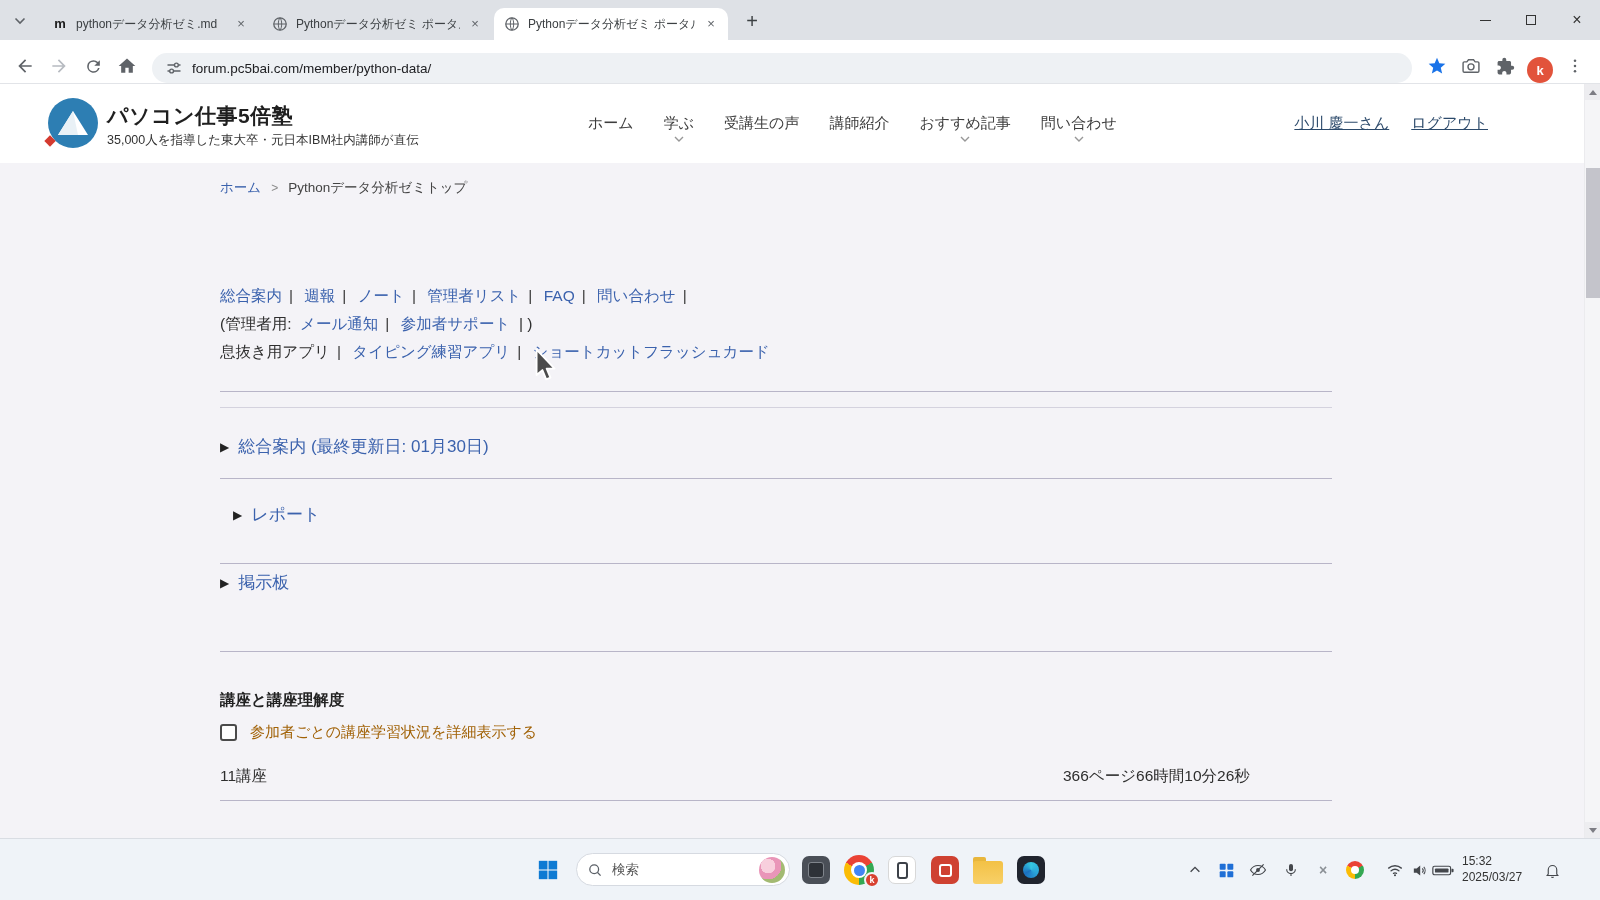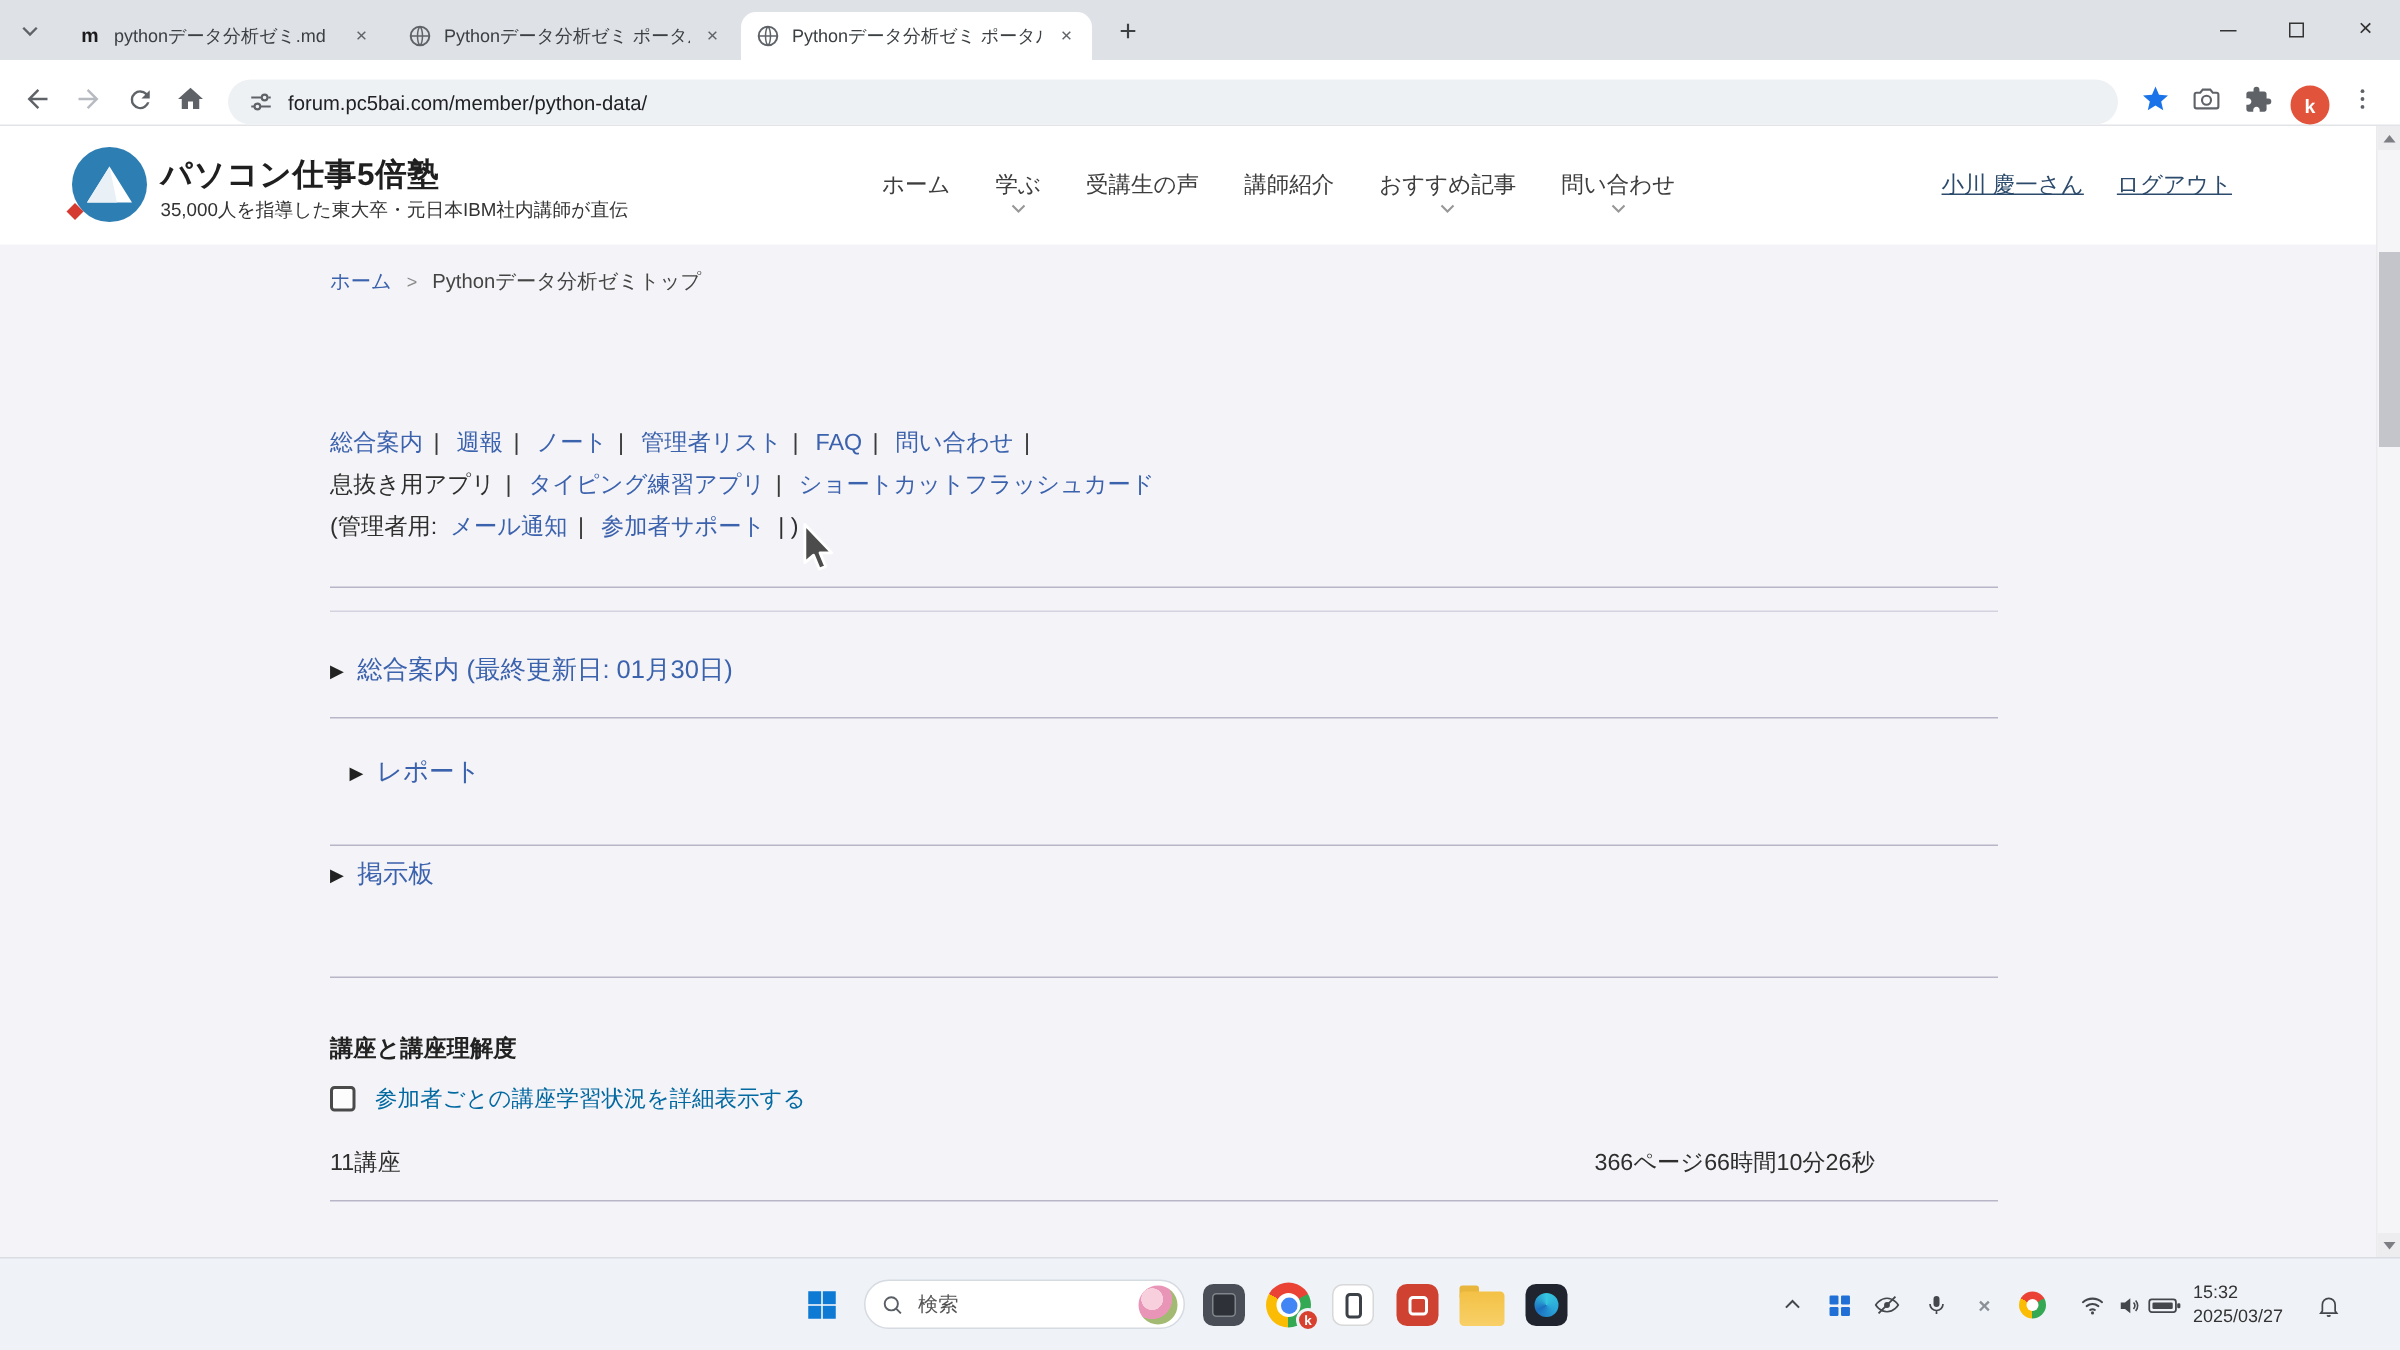--- a/index.html
+++ b/index.html
@@ -58,21 +58,21 @@
 
   .rule { position:absolute; left:220px; width:1112px; border-top:1px solid #b8b5c8; }
   .rule.faint { border-top-color:#d4d2de; }
 
   .section-h { position:absolute; left:220px; height:24px; line-height:24px; font-size:17px; color:#3b62ad; cursor:pointer; white-space:nowrap; }
   .marker { color:#222; font-size:12px; margin-right:9px; vertical-align:1px; }
 
   .course-heading { position:absolute; left:220px; top:605px; height:22px; line-height:22px; font-size:15.5px; font-weight:700; color:#222; }
   .checkbox-row { position:absolute; left:220px; top:637px; height:22px; display:flex; align-items:center; }
   .checkbox { width:17px; height:17px; border:2px solid #4a4a4a; border-radius:3px; background:#fdfdfd; flex:none; }
-  .cb-label { margin-left:13px; font-size:15px; color:#0369a1; }
+  .cb-label { margin-left:13px; font-size:15px; color:#a16207; }
   .stats-row { position:absolute; left:220px; top:681px; width:1112px; height:22px; line-height:22px; font-size:15.5px; color:#2e2e2e; }
   .stat-left { position:absolute; left:0; }
   .stat-right { position:absolute; left:843px; }
 
   
   .scrollbar { position:absolute; right:0; top:0; width:16px; height:754px; background:#f5f5f7; border-left:1px solid #ebebee; }
   .sb-btn { position:absolute; left:0; width:16px; height:16px; display:flex; align-items:center; justify-content:center; background:#ededf0; }
   .sb-up { top:0; } .sb-down { bottom:0; }
   .tri-up { width:0; height:0; border-left:4px solid transparent; border-right:4px solid transparent; border-bottom:5px solid #7d7d84; }
   .tri-down { width:0; height:0; border-left:4px solid transparent; border-right:4px solid transparent; border-top:5px solid #7d7d84; }
@@ -278,29 +278,29 @@
   <div class="quicklinks">
     <div class="qrow">
       <a class="qlink">総合案内</a><span class="sep">|</span>
       <a class="qlink">週報</a><span class="sep">|</span>
       <a class="qlink">ノート</a><span class="sep">|</span>
       <a class="qlink">管理者リスト</a><span class="sep">|</span>
       <a class="qlink">FAQ</a><span class="sep">|</span>
       <a class="qlink">問い合わせ</a><span class="sep">|</span>
     </div>
     <div class="qrow">
-      <span class="plainseg">息抜き用アプリ</span><span class="sep">|</span>
-      <a class="qlink">タイピング練習アプリ</a><span class="sep">|</span>
-      <a class="qlink">ショートカットフラッシュカード</a>
-    </div>
-    <div class="qrow">
       <span class="plainseg">(管理者用:</span>&nbsp;
       <a class="qlink">メール通知</a><span class="sep">|</span>
       <a class="qlink">参加者サポート</a>&nbsp;
       <span class="plainseg">| )</span>
+    </div>
+    <div class="qrow">
+      <span class="plainseg">息抜き用アプリ</span><span class="sep">|</span>
+      <a class="qlink">タイピング練習アプリ</a><span class="sep">|</span>
+      <a class="qlink">ショートカットフラッシュカード</a>
     </div>
   </div>
 
   <div class="rule" style="top:307px;"></div>
   <div class="rule faint" style="top:323px;"></div>
 
   <div class="section-h" style="top:351px;">
     <span class="marker">▶</span><span>総合案内 (最終更新日: 01月30日)</span>
   </div>
   <div class="rule" style="top:394px;"></div>

